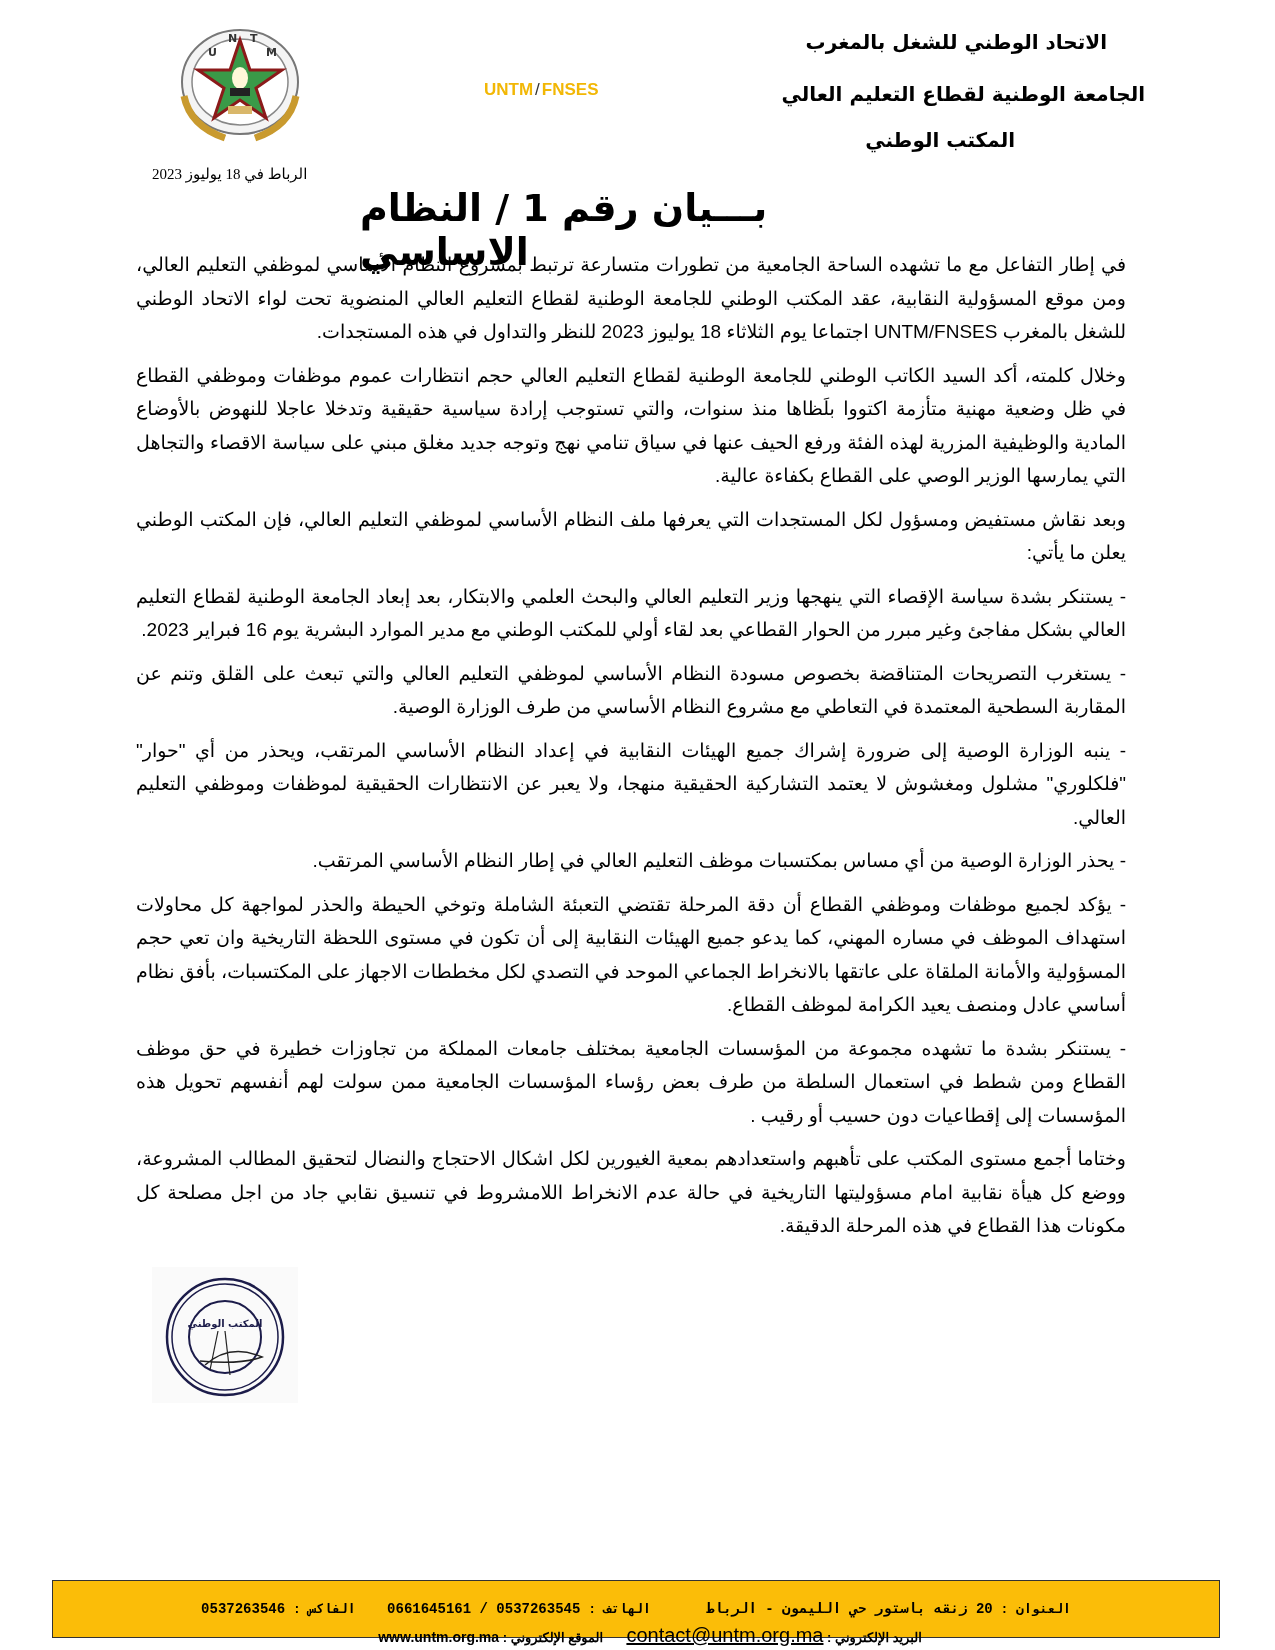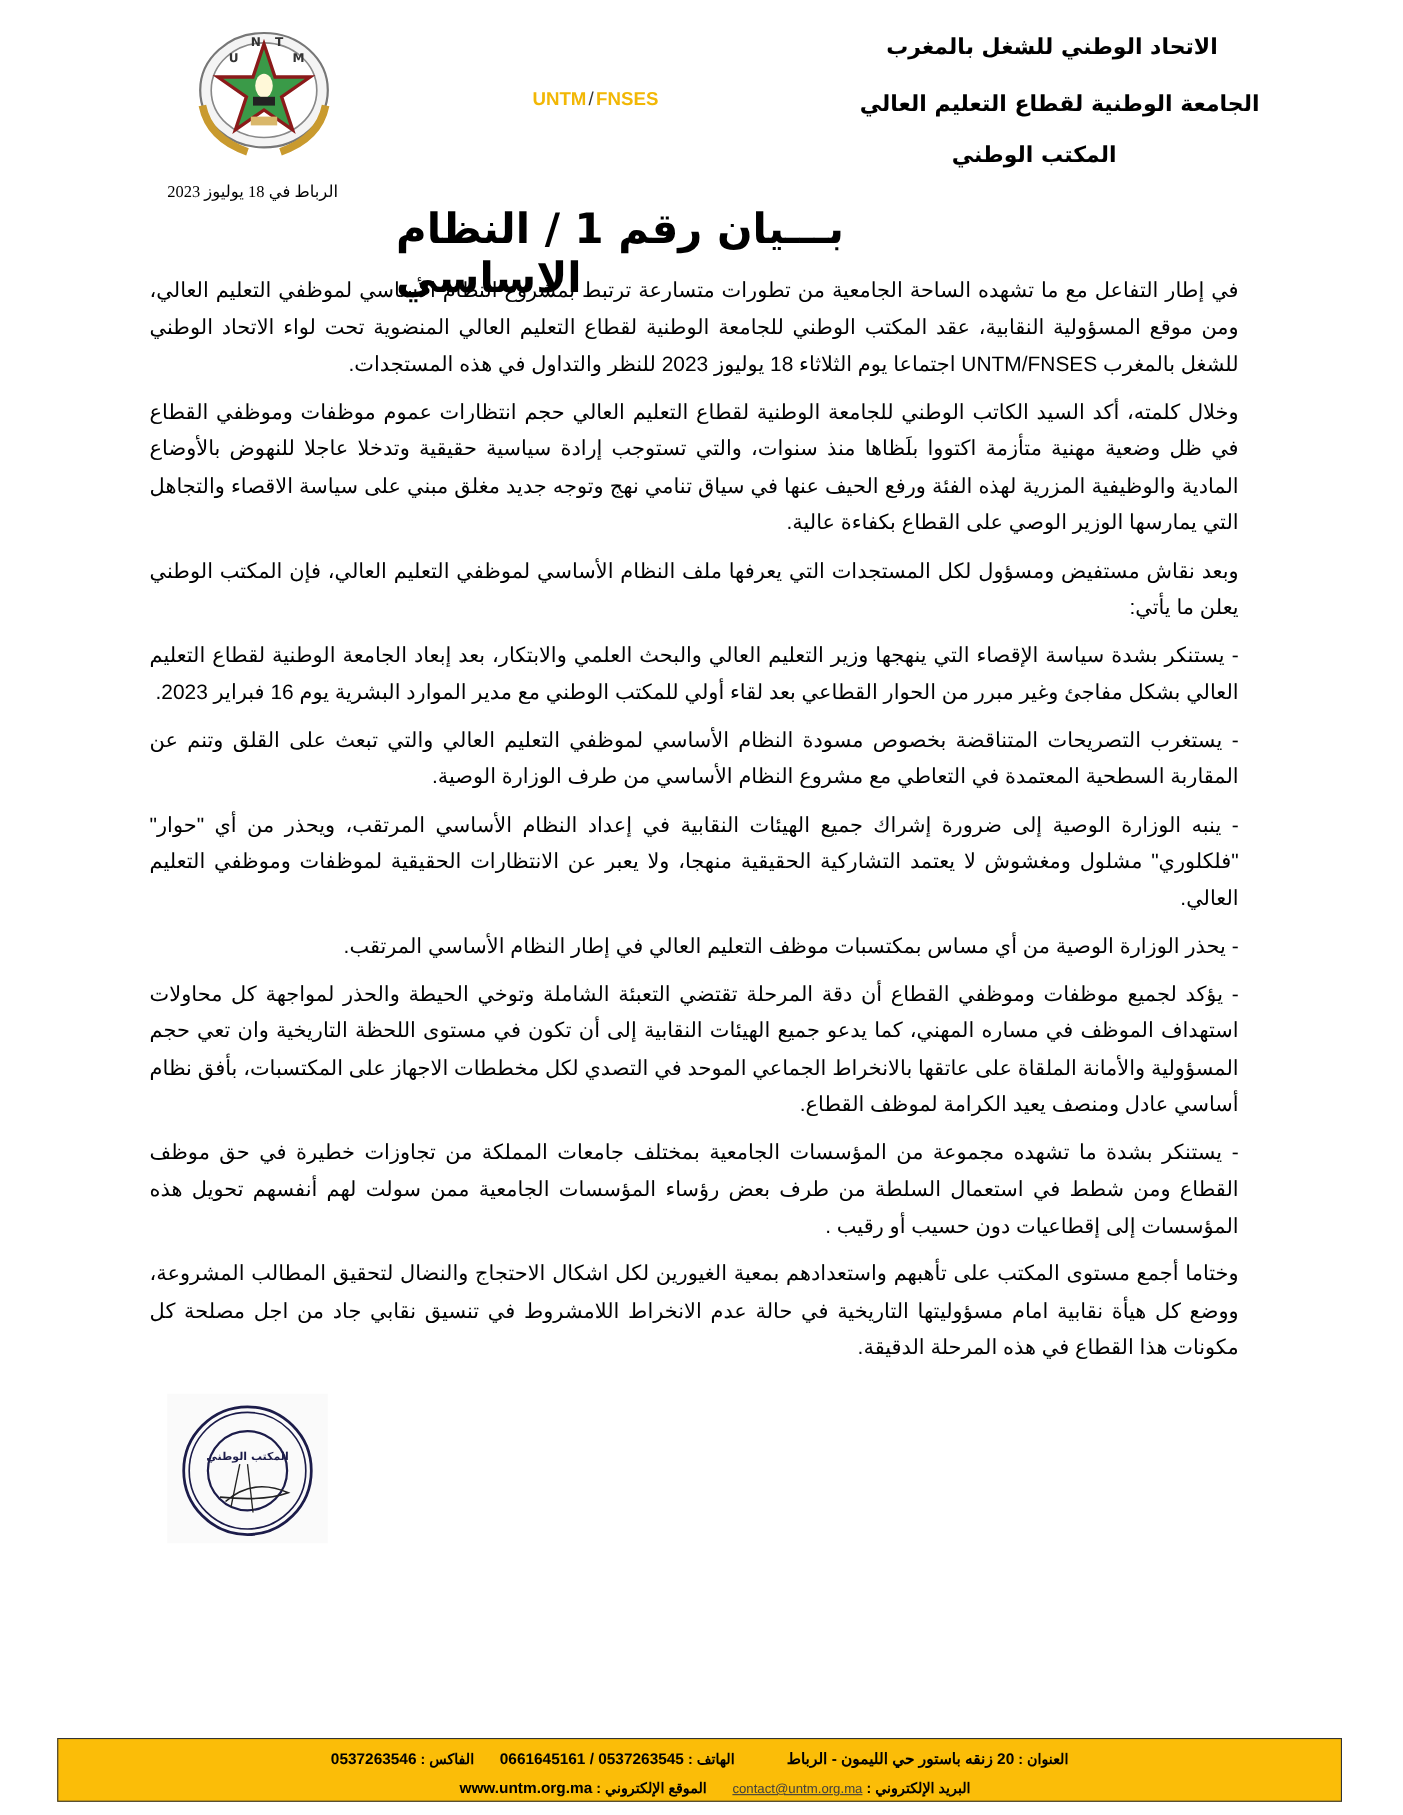--- a/index.html
+++ b/index.html
@@ -28,25 +28,25 @@
             font-size: 19px; line-height: 33.5px; font-family: Liberation Sans, sans-serif; }
     .body p { margin: 0 0 10px 0; }
 
     .stamp { position: absolute; left: 150px; top: 1265px; width: 150px; height: 140px; }
 
     .footer { position: absolute; left: 52px; top: 1580px; width: 1168px; height: 58px;
               background: #fbbd08; border: 1.5px solid #333; box-sizing: border-box;
               direction: rtl; text-align: center; font-family: "Liberation Sans", sans-serif;
               font-weight: bold; font-size: 13px; }
     .footer .row { height: 26px; line-height: 26px; white-space: nowrap; }
-    .footer .row1 { margin-top: 5px; }
+    .footer .row1 { margin-top: 15px; font-family: Liberation Mono, monospace; }
     .footer .num { font-size: 14px; }
     .footer .gap { display: inline-block; width: 40px; }
     .footer .gap-s { display: inline-block; width: 16px; }
-    .footer a { color: #404040; text-decoration: underline; font-weight: normal; font-size: 12px; text-align: center; }
+    .footer a { color: #000000; text-decoration: underline; font-weight: normal; font-size: 20px; text-align: center; }
     .footer .web { font-size: 14px; margin-left: 28px; }
   </style>
 </head>
 <body>
 
 <div class="logo">
   <svg width="140" height="118" viewBox="0 0 140 118">
     <ellipse cx="70" cy="56" rx="58" ry="52" fill="#f4f4f4" stroke="#777" stroke-width="2"></ellipse>
     <ellipse cx="70" cy="56" rx="48" ry="43" fill="#fff" stroke="#888" stroke-width="1.5"></ellipse>
     <path d="M14 70 Q20 100 55 112" stroke="#c99a2e" stroke-width="7" fill="none"></path>

